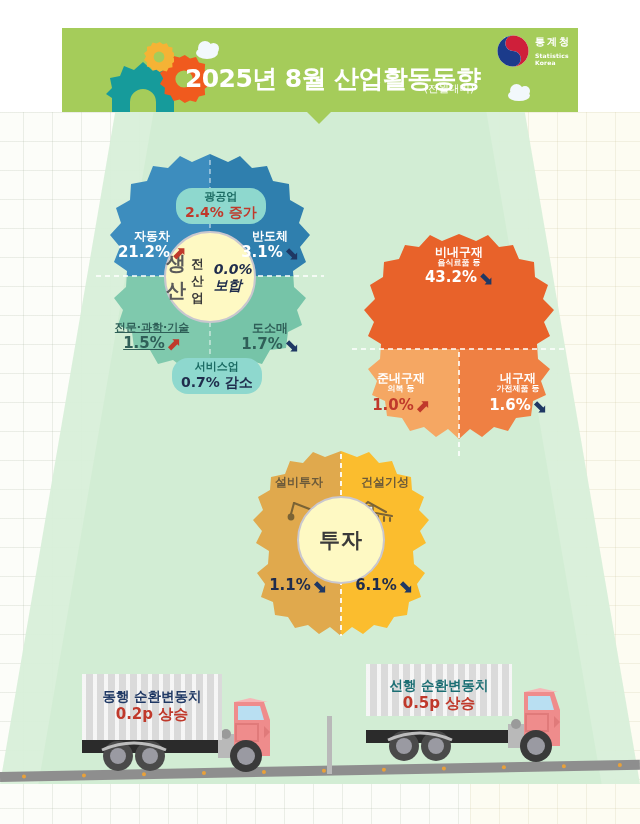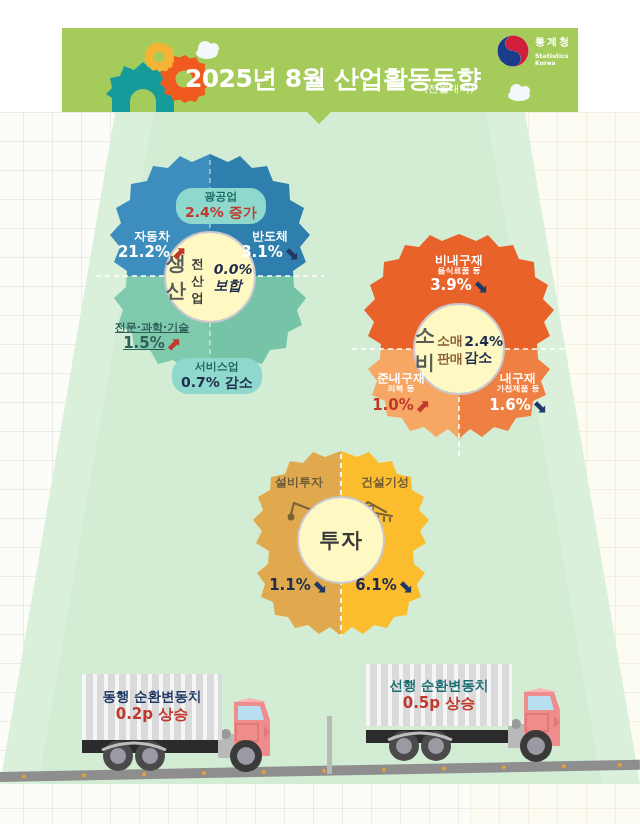--- a/index.html
+++ b/index.html
@@ -215,20 +215,24 @@
       <div><span class="val">21.2%</span><span class="arrow" style="color: rgb(192, 57, 43); font-size: 18px; margin-left: 1px; vertical-align: -2px;">⬈</span></div>
     </div>
     <div class="lbl" style="left:134px;top:78px;width:96px;color:#ffffff;">
       <div class="t1">반도체</div>
       <div><span class="val">3.1%</span><span class="arrow" style="color: rgb(31, 56, 100); font-size: 18px; margin-left: 1px; vertical-align: -2px;">⬊</span></div>
     </div>
     <div class="lbl" style="left:8px;top:170px;width:112px;color:#2f5f58;text-decoration:underline;">
       <div class="t1" style="font-size:11px;">전문·과학·기술</div>
       <div><span class="val">1.5%</span><span class="arrow" style="color: rgb(192, 57, 43); font-size: 18px; margin-left: 1px; vertical-align: -2px;">⬈</span></div>
     </div>
+    <div class="lbl" style="left:132px;top:170px;width:100px;color:#2f5f58;">
+      <div class="t1">도소매</div>
+      <div><span class="val">1.7%</span><span class="arrow" style="color: rgb(31, 56, 100); font-size: 18px; margin-left: 1px; vertical-align: -2px;">⬊</span></div>
+    </div>
   </div>
 
   <div class="chip" style="left:176px;top:188px;">
     <span class="c1">광공업</span>
     <span class="c2" style="color:#c0392b;">2.4% 증가</span>
   </div>
   <div class="chip" style="left:172px;top:358px;">
     <span class="c1">서비스업</span>
     <span class="c2" style="color:#1f2c4c;">0.7% 감소</span>
   </div>
@@ -246,30 +250,25 @@
       </defs>
       <g clip-path="url(#cpCons)">
         <rect x="0" y="0" width="230" height="117" fill="#e8622a"></rect>
         <rect x="0" y="117" width="115" height="117" fill="#f5a763"></rect>
         <rect x="115" y="117" width="115" height="117" fill="#ef8043"></rect>
       </g>
       <line x1="8" y1="117" x2="222" y2="117" stroke="#ffffff" stroke-width="1.6" stroke-dasharray="5,4"></line>
       <line x1="115" y1="120" x2="115" y2="228" stroke="#ffffff" stroke-width="1.6" stroke-dasharray="5,4"></line>
     </svg>
 
-    <div class="hub" style="left:69px;top:71px;width:92px;height:92px;">
-      <span class="h1" style="font-size:20px;color:#5a5a5a;letter-spacing:1px;">소비</span>
-      <span class="h2" style="font-size:13px;color:#8a5a32;margin-top:1px;">소매판매</span>
-      <span class="h3" style="font-size:14px;color:#1f2c4c;margin-top:1px;">2.4%감소</span>
-    </div>
-
-    <div class="lbl" style="left:55px;top:14px;width:120px;color:#ffffff;margin-top:8px;">
+
+    <div class="lbl" style="left:55px;top:14px;width:120px;color:#ffffff;">
       <div class="t1">비내구재</div>
       <div class="t2">음식료품 등</div>
-      <div><span class="val">3.9%</span><span class="arrow" style="color: rgb(31, 56, 100); font-size: 18px; margin-left: 1px; vertical-align: -2px;">⬊</span></div>
+      <div><span class="val">43.2%</span><span class="arrow" style="color: rgb(31, 56, 100); font-size: 18px; margin-left: 1px; vertical-align: -2px;">⬊</span></div>
     </div>
     <div class="lbl" style="left:5px;top:140px;width:104px;color:#ffffff;">
       <div class="t1">준내구재</div>
       <div class="t2">의복 등</div>
       <div style="margin-top:2px;"><span class="val" style="color:#c0392b;">1.0%</span><span class="arrow" style="color: rgb(192, 57, 43); font-size: 18px; margin-left: 1px; vertical-align: -2px;">⬈</span></div>
     </div>
     <div class="lbl" style="left:122px;top:140px;width:104px;color:#ffffff;">
       <div class="t1">내구재</div>
       <div class="t2">가전제품 등</div>
       <div style="margin-top:2px;"><span class="val">1.6%</span><span class="arrow" style="color: rgb(31, 56, 100); font-size: 18px; margin-left: 1px; vertical-align: -2px;">⬊</span></div>
@@ -389,21 +388,21 @@
       <path d="M192 48 L198 54 L192 60 Z" fill="#e07a7a"></path>
       <path d="M178 20 L196 24 L162 24 Z" fill="#f6b6b6"></path>
       <circle cx="42" cy="78" r="15" fill="#4a4a4a"></circle>
         <circle cx="42" cy="78" r="8" fill="#9a9aa2"></circle>
       <circle cx="74" cy="78" r="15" fill="#4a4a4a"></circle>
         <circle cx="74" cy="78" r="8" fill="#9a9aa2"></circle>
       <circle cx="174" cy="78" r="16" fill="#3a3a3a"></circle>
         <circle cx="174" cy="78" r="9" fill="#9a9aa2"></circle>
       <path d="M26 72 Q58 58 90 72" fill="none" stroke="#bdbdbd" stroke-width="3"></path>
     </svg>
-    <div class="cargo" style="left:4px;top:-4px;width:146px;height:62px;">
+    <div class="cargo" style="left:4px;top:-4px;width:146px;height:52px;">
       <div class="cargo-stripes"></div>
       <div class="cargo-txt" style="top:13px;">
         <span class="a" style="color:#1a6e73;">선행 순환변동치</span>
         <span class="b">0.5p 상승</span>
       </div>
     </div>
   </div>
 
   <div class="sign-pole"></div>
 

